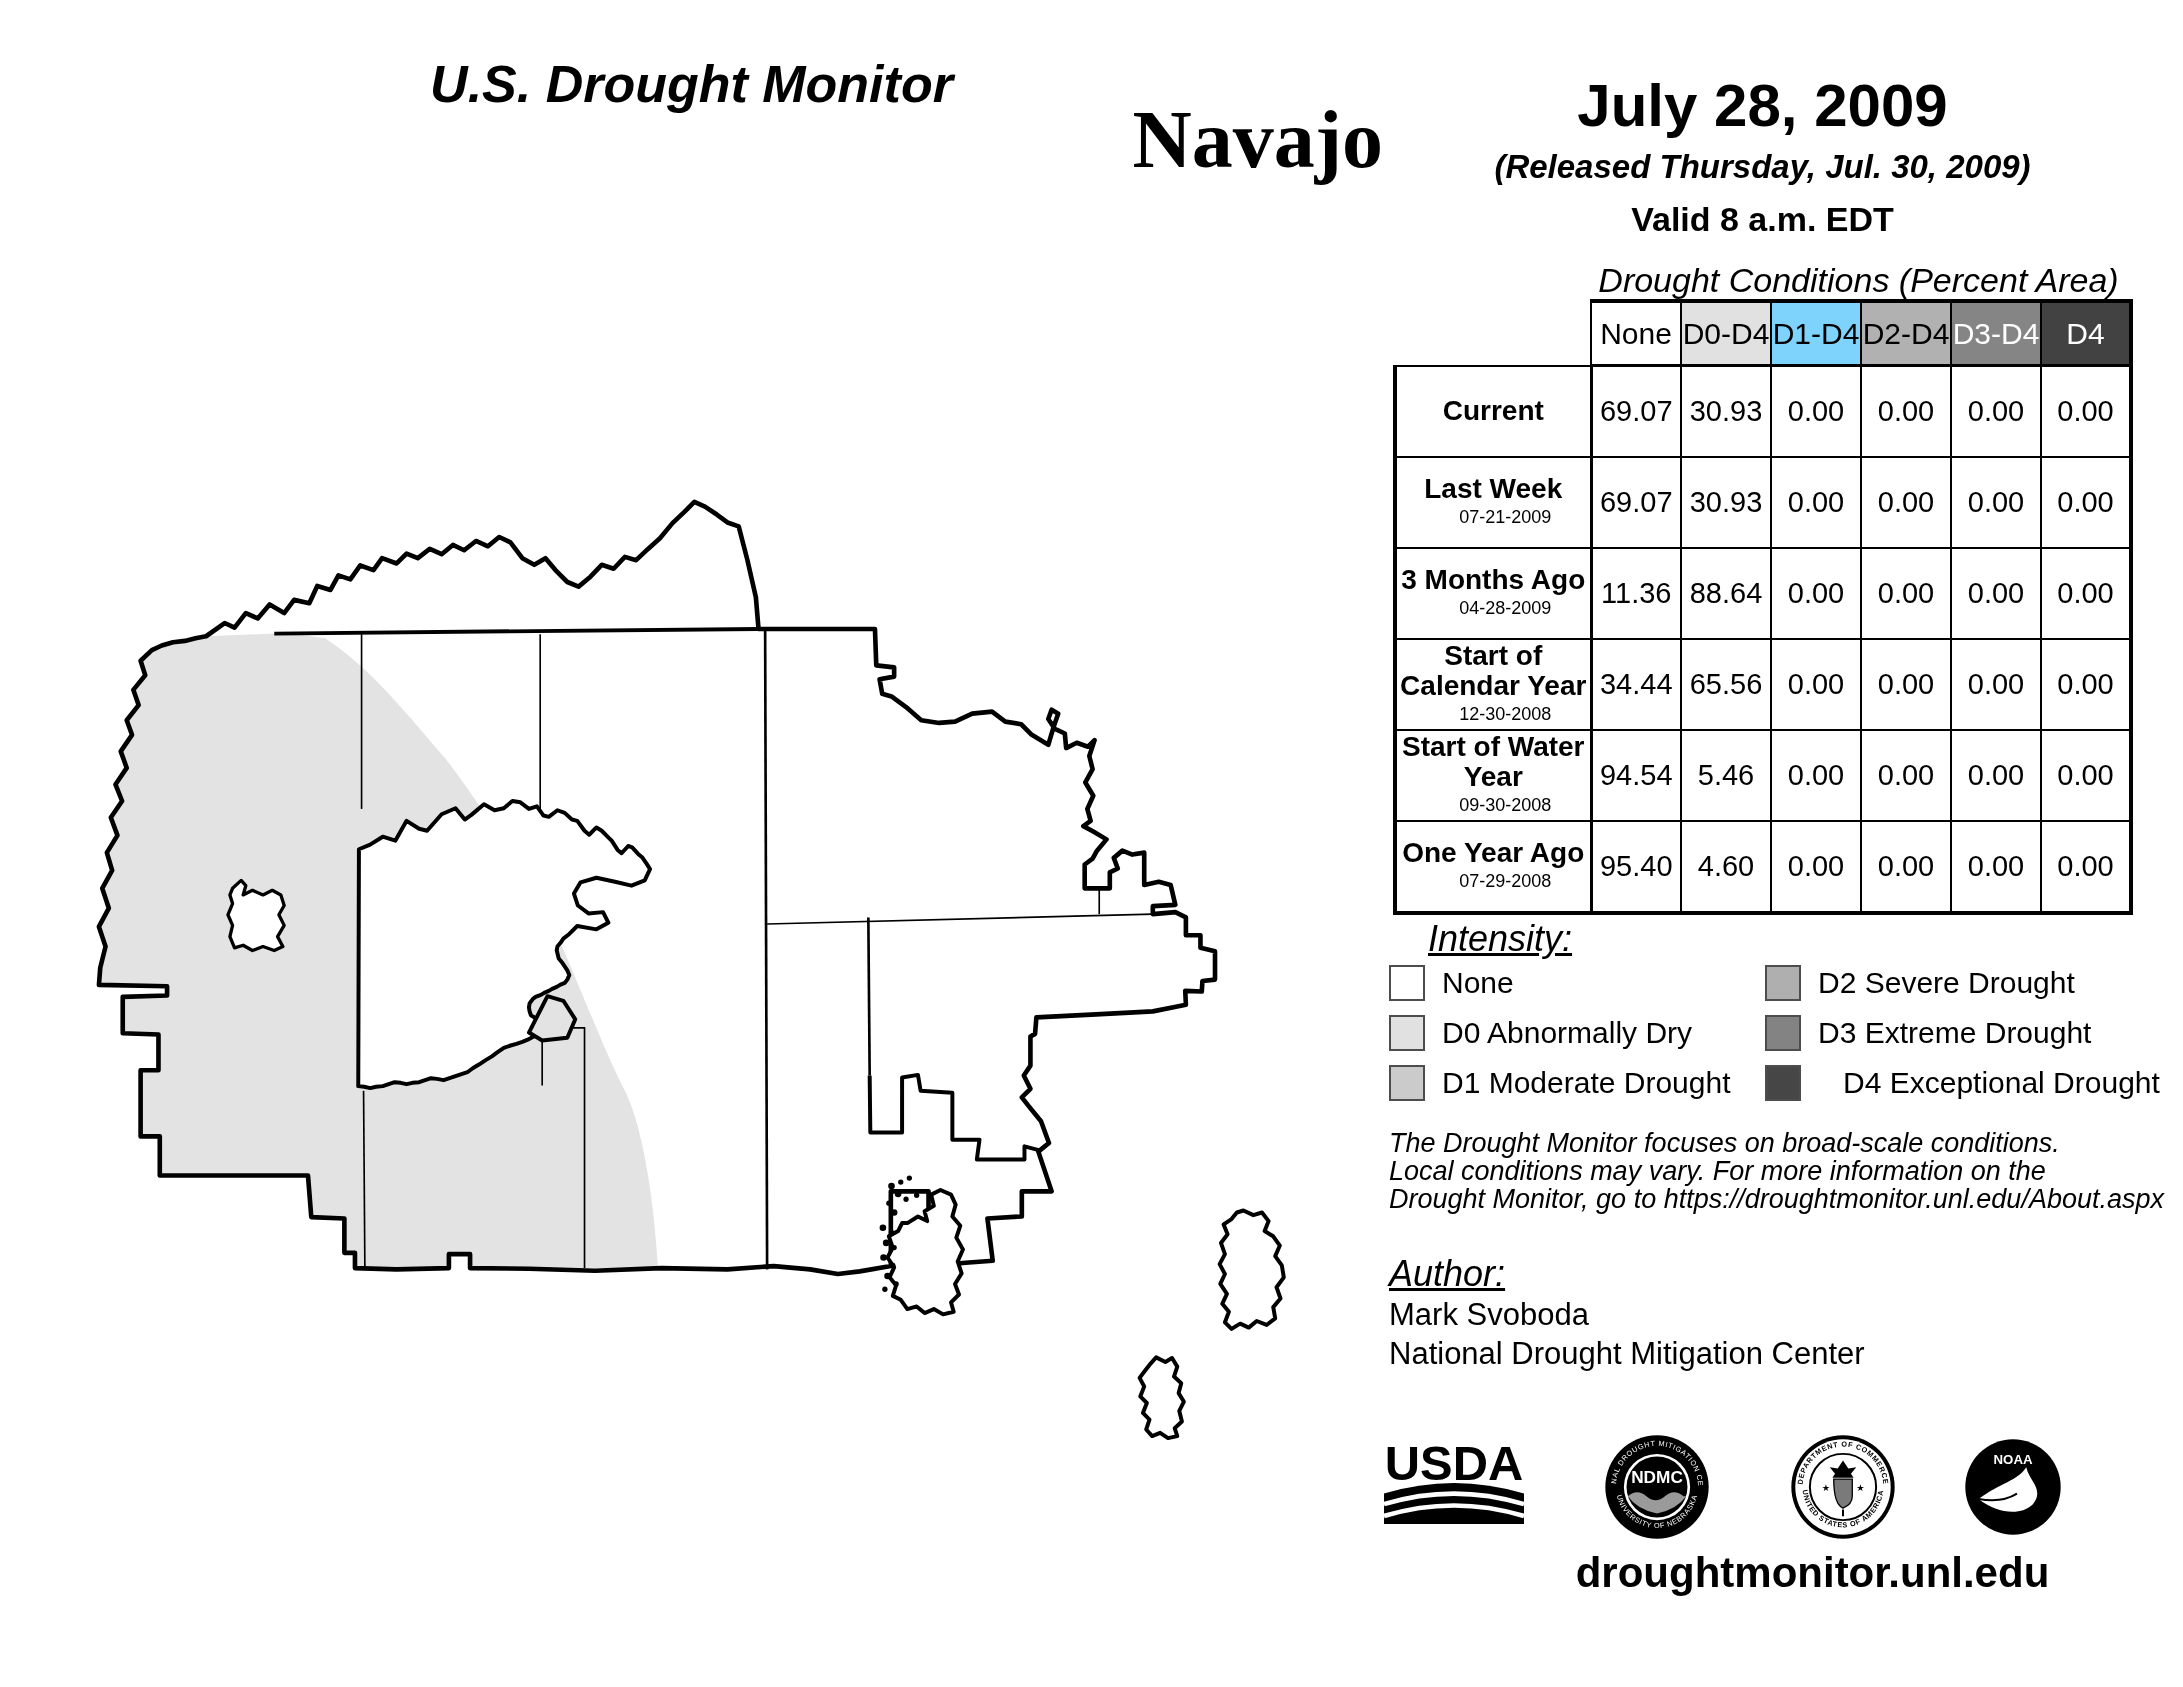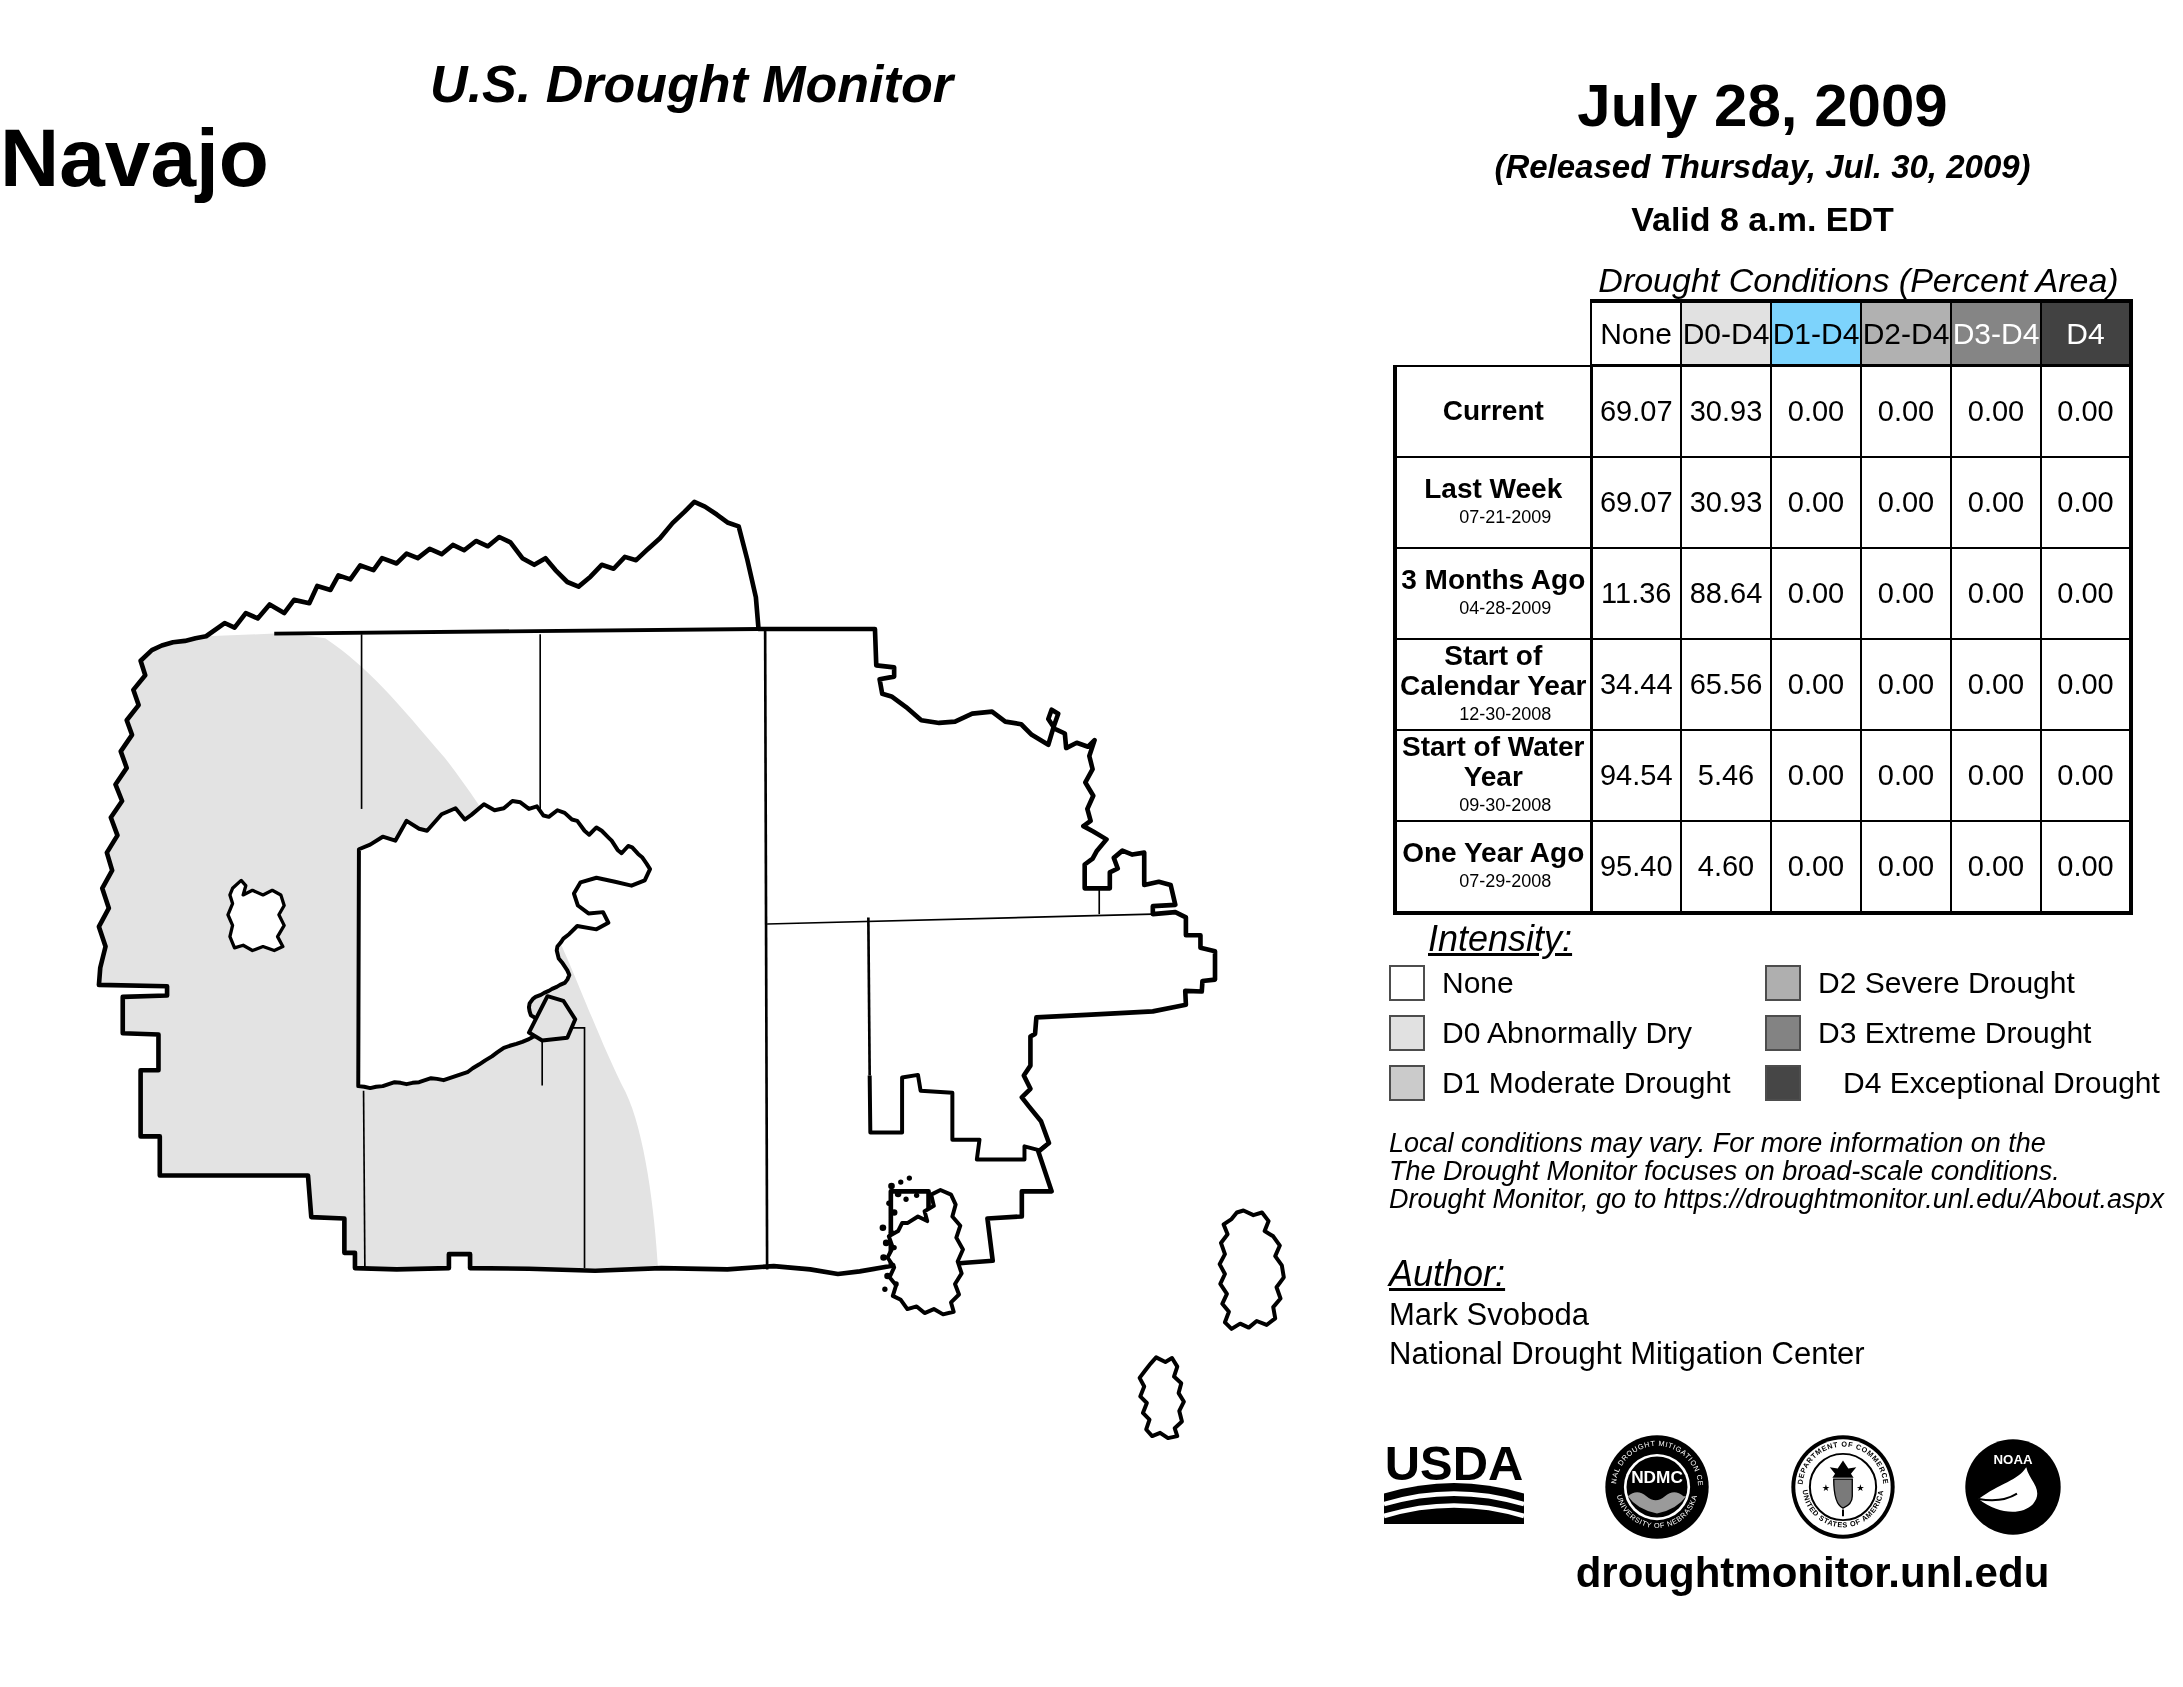--- a/index.html
+++ b/index.html
@@ -2,22 +2,22 @@
 <html style="font-size:10.6px"><head>
 <meta charset="utf-8">
 <style>
   html,body{margin:0;padding:0;background:#fff;}
   body{width:2183px;height:1687px;position:relative;overflow:hidden;
        font-family:"Liberation Sans",sans-serif;color:#000;}
   .abs{position:absolute;}
   
   #title1{left:0;top:54px;width:1383px;text-align:center;
           font-size:52px;font-weight:bold;font-style:italic;}
-  #title2{left:0;top:111px;width:1383px;text-align:left;
-          font-size:82px;font-weight:bold;}
+  #title2{left:0;top:93px;width:1383px;text-align:right;
+          font-size:82px;font-weight:bold;font-family:Liberation Serif, serif;}
   
   #rdate{left:1422px;top:71px;width:681px;text-align:center;font-size:60px;font-weight:bold;}
   #released{left:1422px;top:148px;width:681px;text-align:center;
             font-size:33px;font-weight:bold;font-style:italic;}
   #valid{left:1422px;top:200px;width:681px;text-align:center;font-size:34px;font-weight:bold;}
   #tbltitle{left:1561px;top:261px;width:595px;text-align:center;
             font-size:34px;font-style:italic;}
   
   #condtable{left:1393px;top:299px;border-collapse:collapse;table-layout:fixed;}
   #condtable th,#condtable td{border:2px solid #000;text-align:center;vertical-align:middle;padding:0;}
@@ -248,22 +248,22 @@
 <div class="abs legitem" style="left:1765px;top:1015px;">
   <div class="sw" style="background-color: rgb(131, 131, 131);"></div>
   <span>D3 Extreme Drought</span>
 </div>
 <div class="abs legitem" style="left:1765px;top:1065px;gap:42px;">
   <div class="sw" style="background-color: rgb(70, 70, 70);"></div>
   <span>D4 Exceptional Drought</span>
 </div>
 
 <div class="abs" id="disc">
+  <div>The Drought Monitor focuses on broad-scale conditions.</div>
   <div>Local conditions may vary. For more information on the</div>
-  <div>The Drought Monitor focuses on broad-scale conditions.</div>
   <div>Drought Monitor, go to https://droughtmonitor.unl.edu/About.aspx</div>
 </div>
 <div class="abs" id="author-h">Author:</div>
 <div class="abs" id="author-n">Mark Svoboda</div>
 <div class="abs" id="author-o">National Drought Mitigation Center</div>
 
 <svg class="abs seal" style="left:1384px;top:1442px;" width="140" height="82" viewBox="0 0 212 124">
   <text x="106" y="58" text-anchor="middle" font-family="Liberation Serif,serif" font-size="74" font-weight="bold" fill="#000">USDA</text>
   <path d="M0,78 Q106,46 212,78 L212,124 L0,124 Z" fill="#000"></path>
   <path d="M0,94 Q106,62 212,94" fill="none" stroke="#fff" stroke-width="7"></path>

